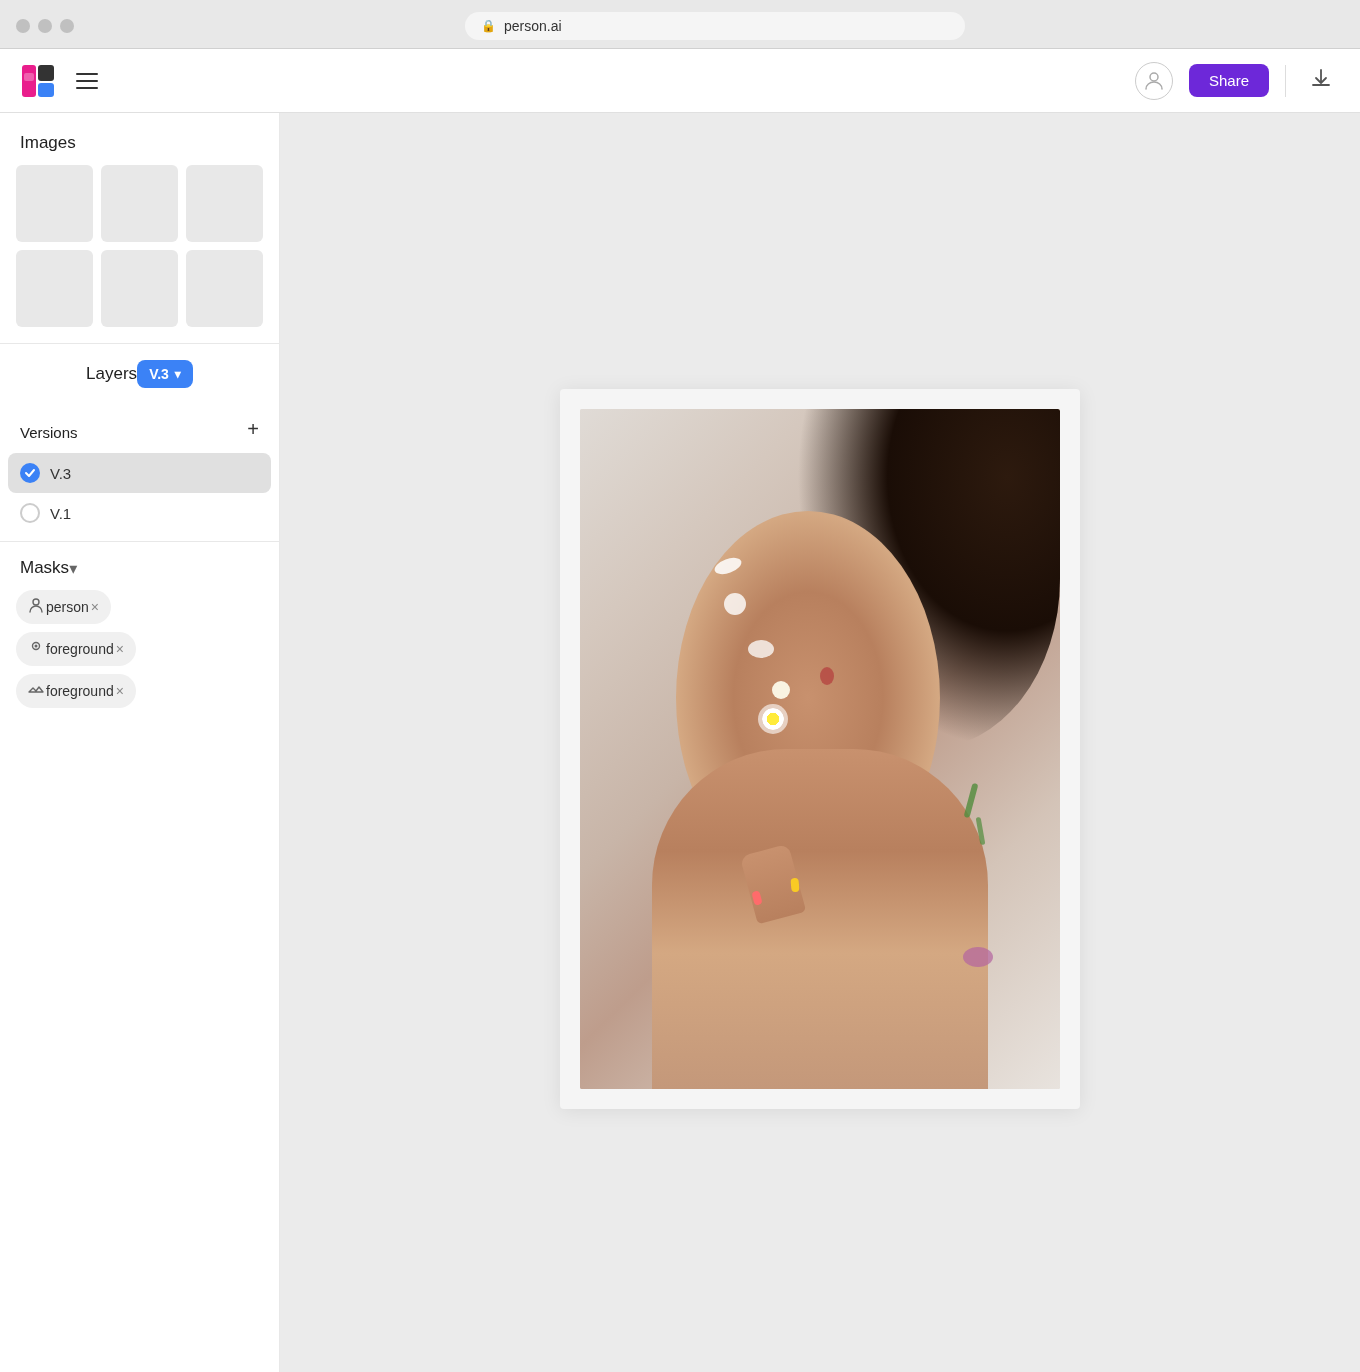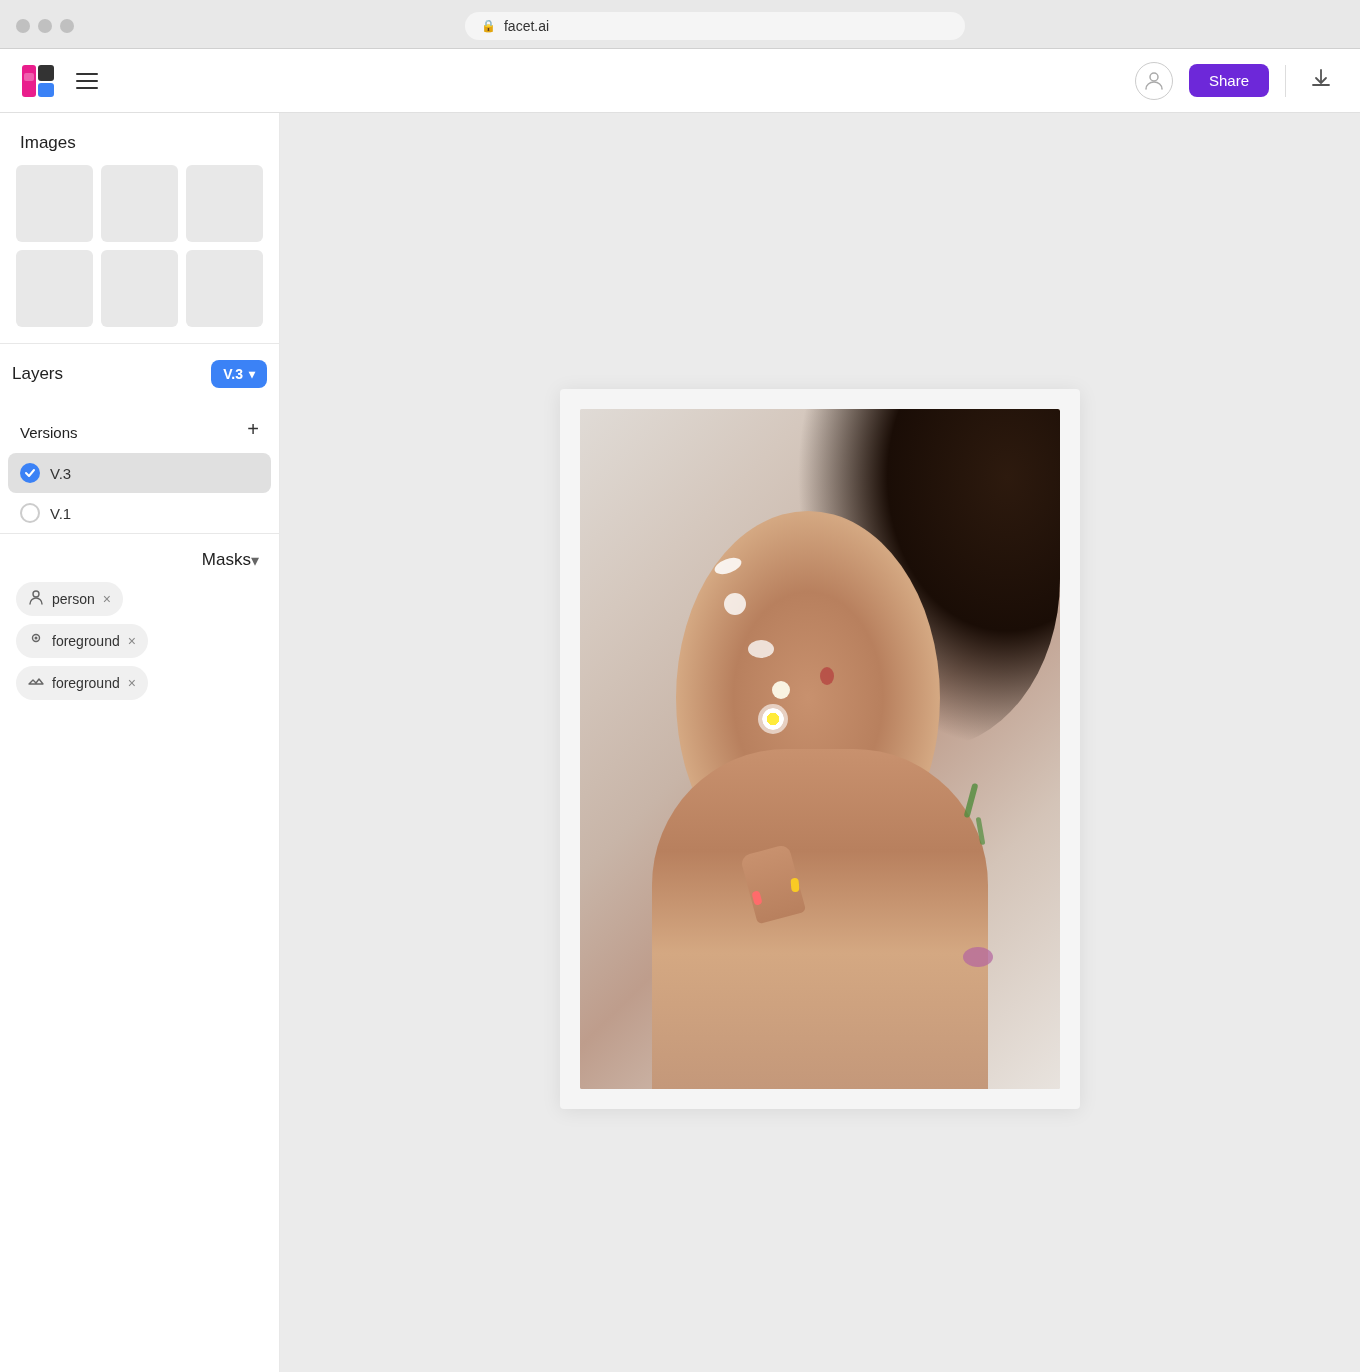--- a/index.html
+++ b/index.html
@@ -136,24 +136,24 @@
     .thumb {
       background: #e8e8e8;
       border-radius: 6px;
       aspect-ratio: 1;
     }
 
     .divider { height: 1px; background: #e8e8e8; margin: 0; }
 
     
     .layers-header {
-      padding: 16px 12px;
-      display: flex;
-      align-items: center;
-      justify-content: space-between;
+      padding: 16px 20px;
+      display: flex;
+      align-items: center;
+      justify-content: center;
     }
     .layers-title {
       font-size: 17px;
       font-weight: 500;
       color: #222;
     }
     .version-badge {
       background: #3b82f6;
       color: #fff;
       border: none;
@@ -222,22 +222,23 @@
       justify-content: center;
       color: #fff;
       font-size: 12px;
     }
 
     
     .masks-header {
       padding: 16px 20px 12px;
       display: flex;
       align-items: center;
-      justify-content: flex-end;
+      justify-content: flex-start;
       border-top: 1px solid #e8e8e8;
+      margin-top: 8px;
     }
     .masks-title {
       font-size: 17px;
       font-weight: 500;
       color: #222;
     }
     .collapse-btn {
       background: none;
       border: none;
       cursor: pointer;
@@ -247,21 +248,21 @@
 
     .mask-tags {
       padding: 0 16px 16px;
       display: flex;
       flex-direction: column;
       gap: 8px;
     }
     .mask-tag {
       display: inline-flex;
       align-items: center;
-      gap: 8px;
+      gap: 2px;
       background: #f0f0f0;
       border-radius: 20px;
       padding: 7px 12px;
       font-size: 14px;
       color: #333;
       width: fit-content;
     }
     .mask-close {
       background: none;
       border: none;
@@ -301,21 +302,21 @@
 <body>
 
 <div class="browser-chrome">
   <div class="browser-dots">
     <div class="browser-dot"></div>
     <div class="browser-dot"></div>
     <div class="browser-dot"></div>
   </div>
   <div class="browser-addressbar">
     <span class="lock-icon">🔒</span>
-    <span>facet.ai</span>
+    <span>person.ai</span>
   </div>
 </div>
 
 <div class="app-header">
   <div class="logo">
     <svg viewBox="0 0 36 36" fill="none" xmlns="http://www.w3.org/2000/svg">
       <rect x="2" y="2" width="14" height="32" rx="3" fill="#E91E8C"></rect>
       <rect x="18" y="2" width="16" height="16" rx="3" fill="#333"></rect>
       <rect x="18" y="20" width="16" height="14" rx="3" fill="#3b82f6"></rect>
       <rect x="4" y="10" width="10" height="8" rx="2" fill="#fff" opacity="0.3"></rect>

